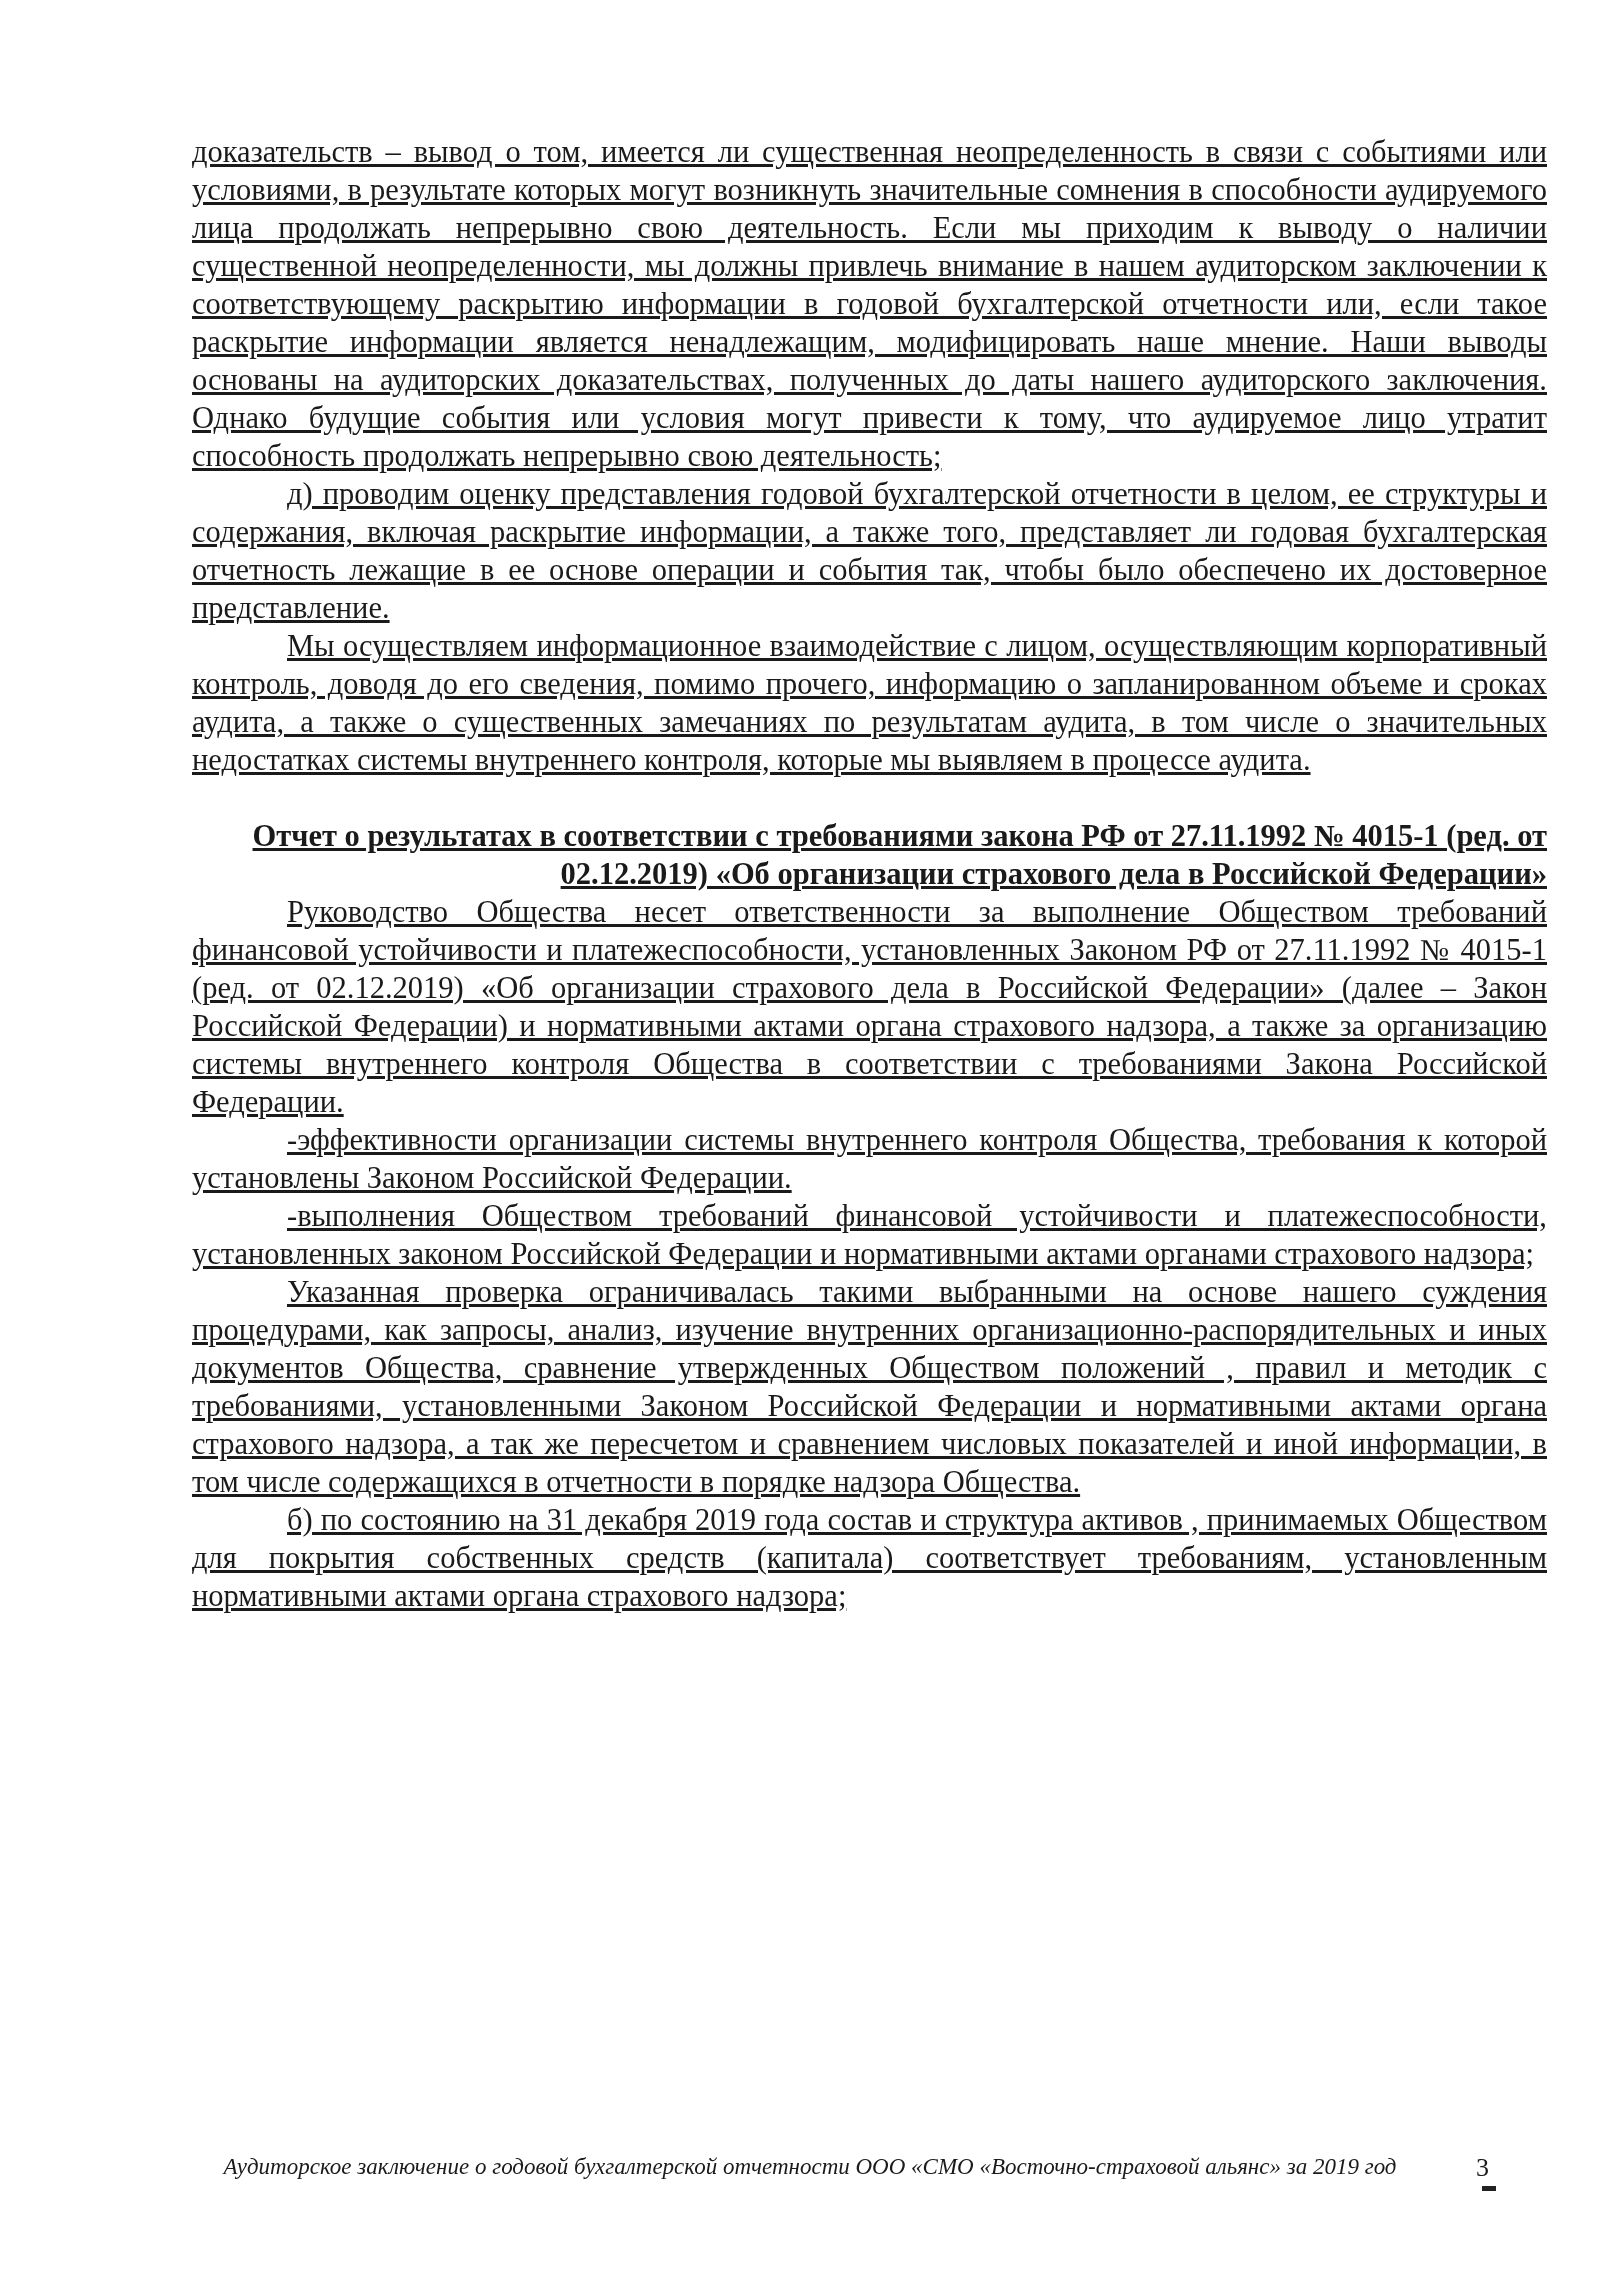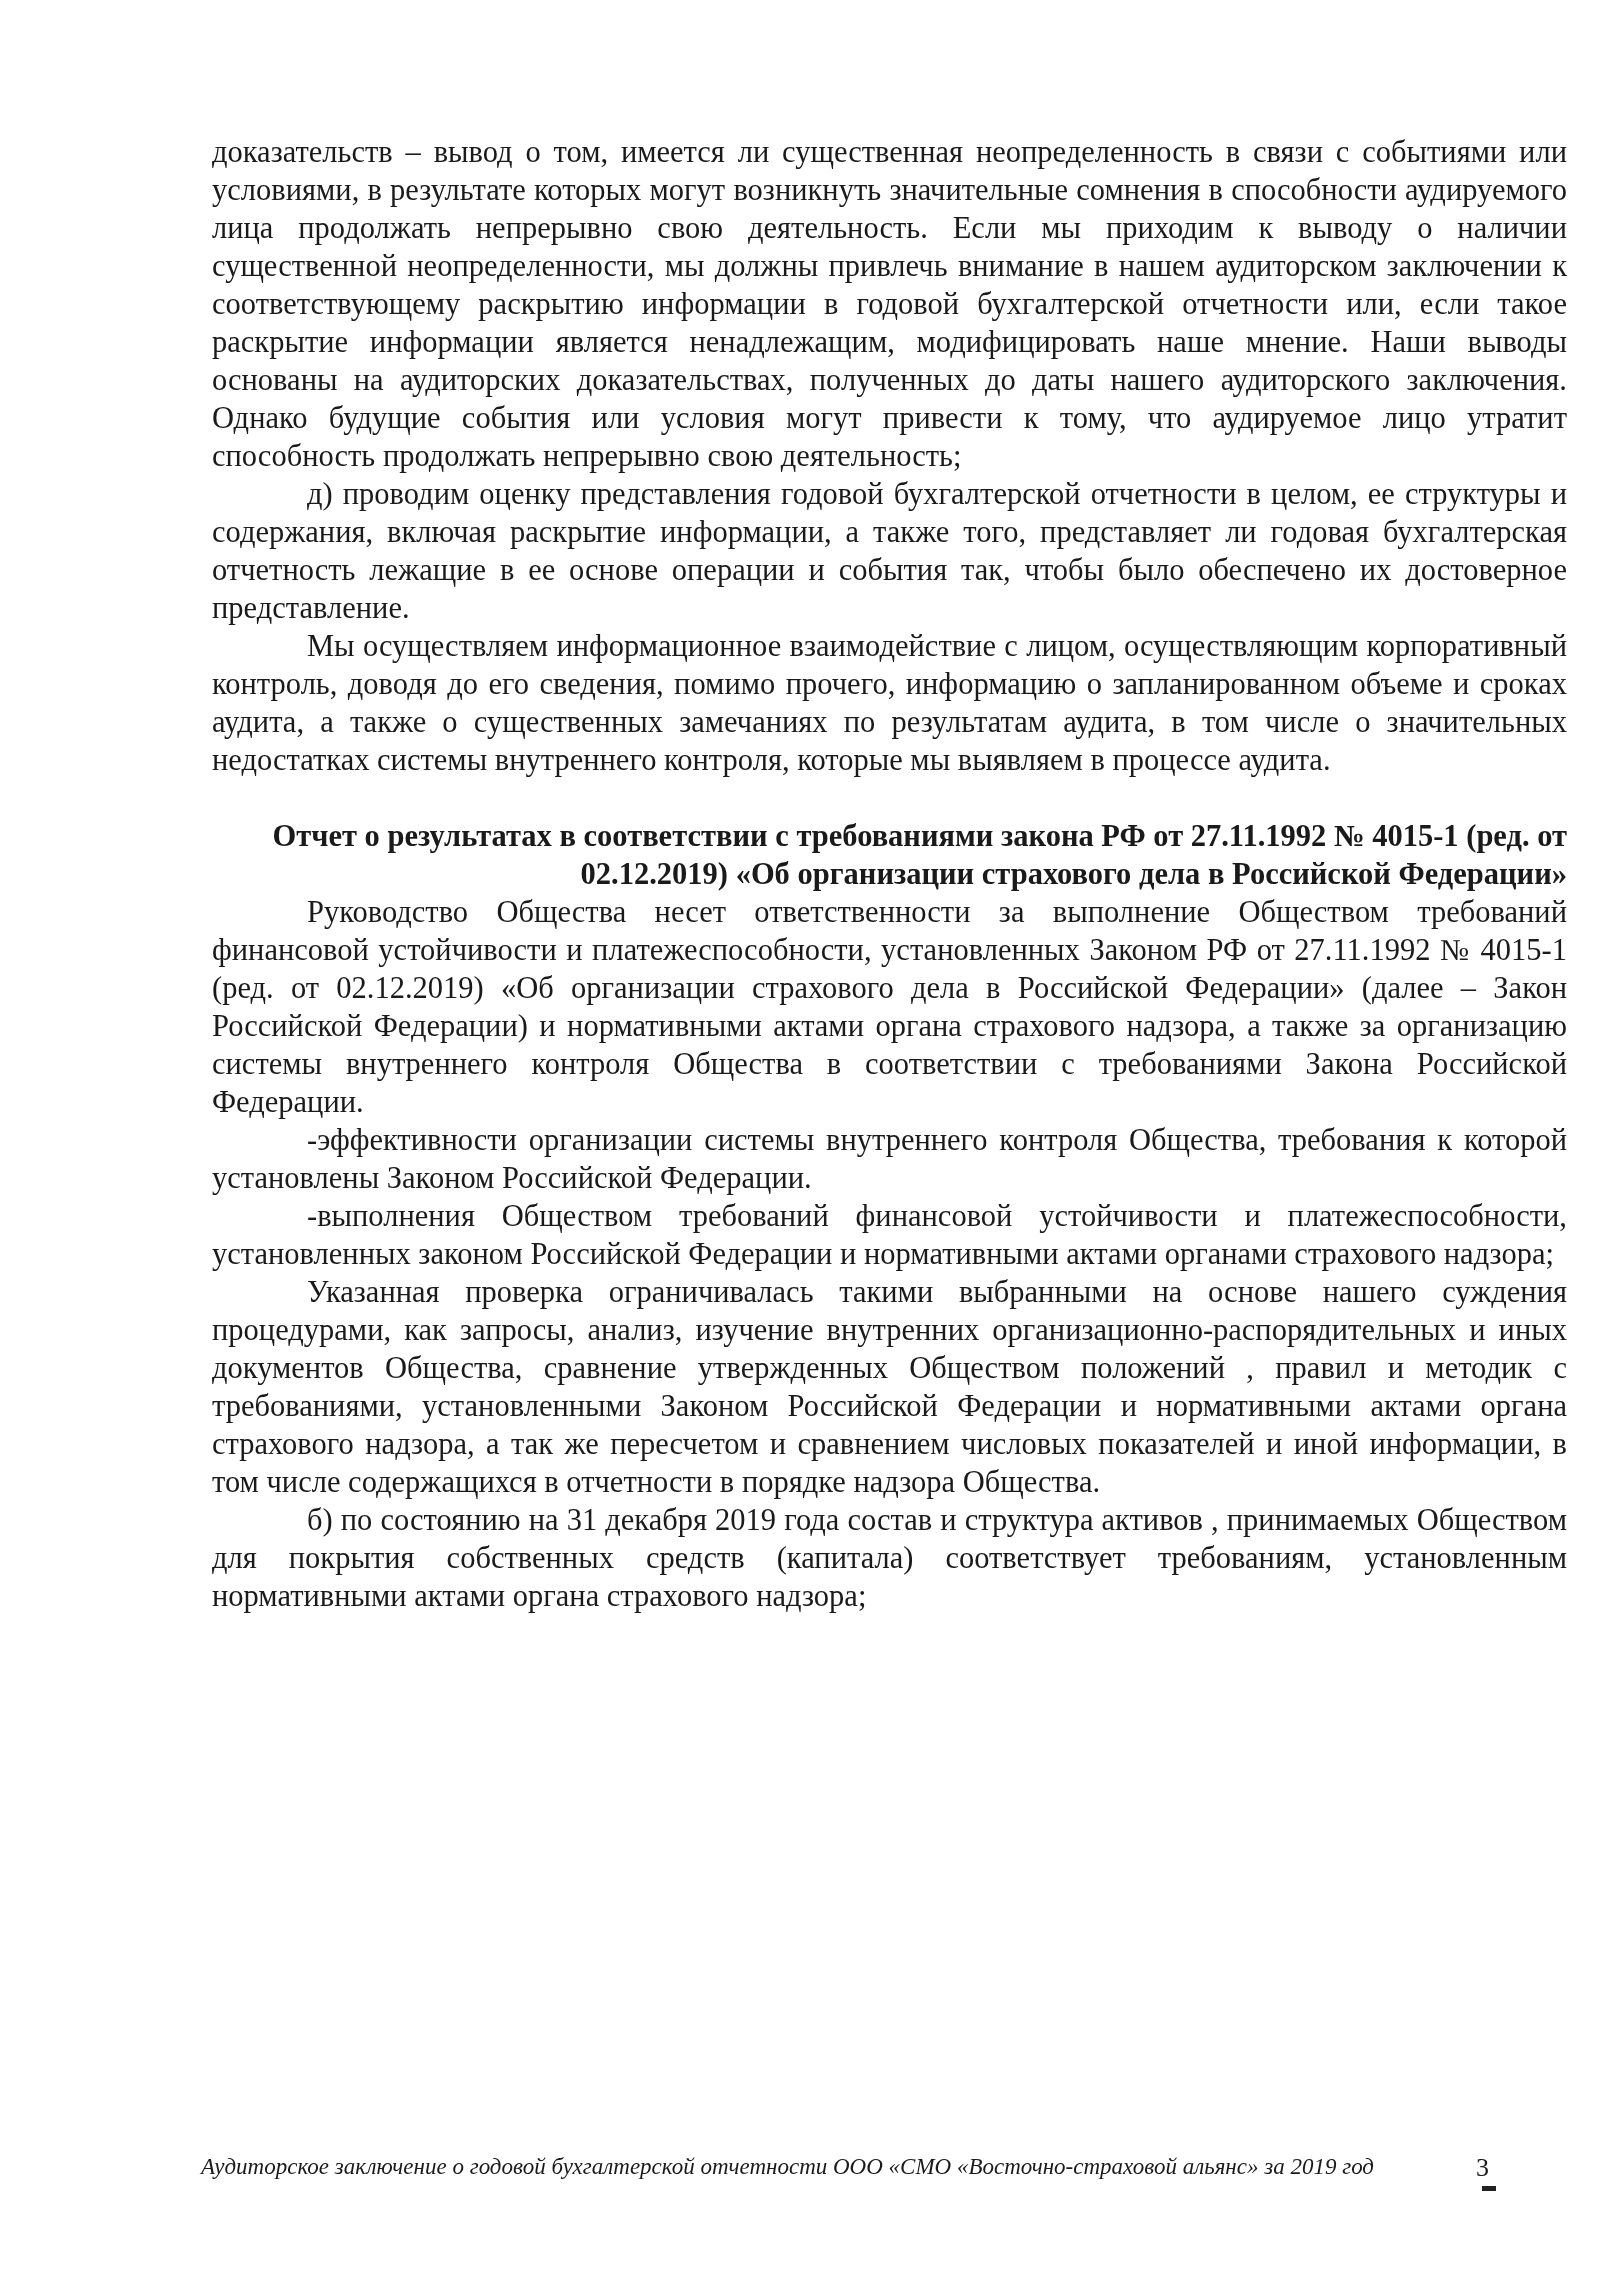--- a/index.html
+++ b/index.html
@@ -2,35 +2,35 @@
 <html style="font-size:10.4px"><head>
 <meta charset="utf-8">
 <style>
   html, body { margin: 0; padding: 0; background: #ffffff; }
   body {
     width: 1623px; height: 2284px; position: relative; overflow: hidden;
     font-family: "Liberation Serif", "DejaVu Serif", serif;
     color: #1a1a1a;
   }
   .page {
-    position: absolute; left: 212px; top: 133px; width: 1355px;
+    position: absolute; left: 192px; top: 133px; width: 1355px; text-decoration: underline;
   }
   .para {
     font-size: 30.5px; line-height: 38px; margin: 0;
     text-align: justify; text-align-last: left;
   }
   .indent { text-indent: 95px; }
   .heading {
     font-weight: bold; font-size: 30.5px; line-height: 38px;
     text-align: right; margin: 38px 0 0 0;
     padding-left: 26px;
   }
   .footer {
     position: absolute; left: 201px; top: 2151px; width: 1218px;
-    font-style: italic; font-size: 23px; line-height: 31px; 
+    font-style: italic; font-size: 23px; line-height: 31px; text-align: center;
   }
   .page-num {
     position: absolute; left: 1476px; top: 2152px;
     font-size: 26px; line-height: 31px;
   }
   .page-num-dash {
     position: absolute; left: 1482px; top: 2186px; width: 14.3px; height: 4.5px; background: #222;
   }
 </style>
 </head>

